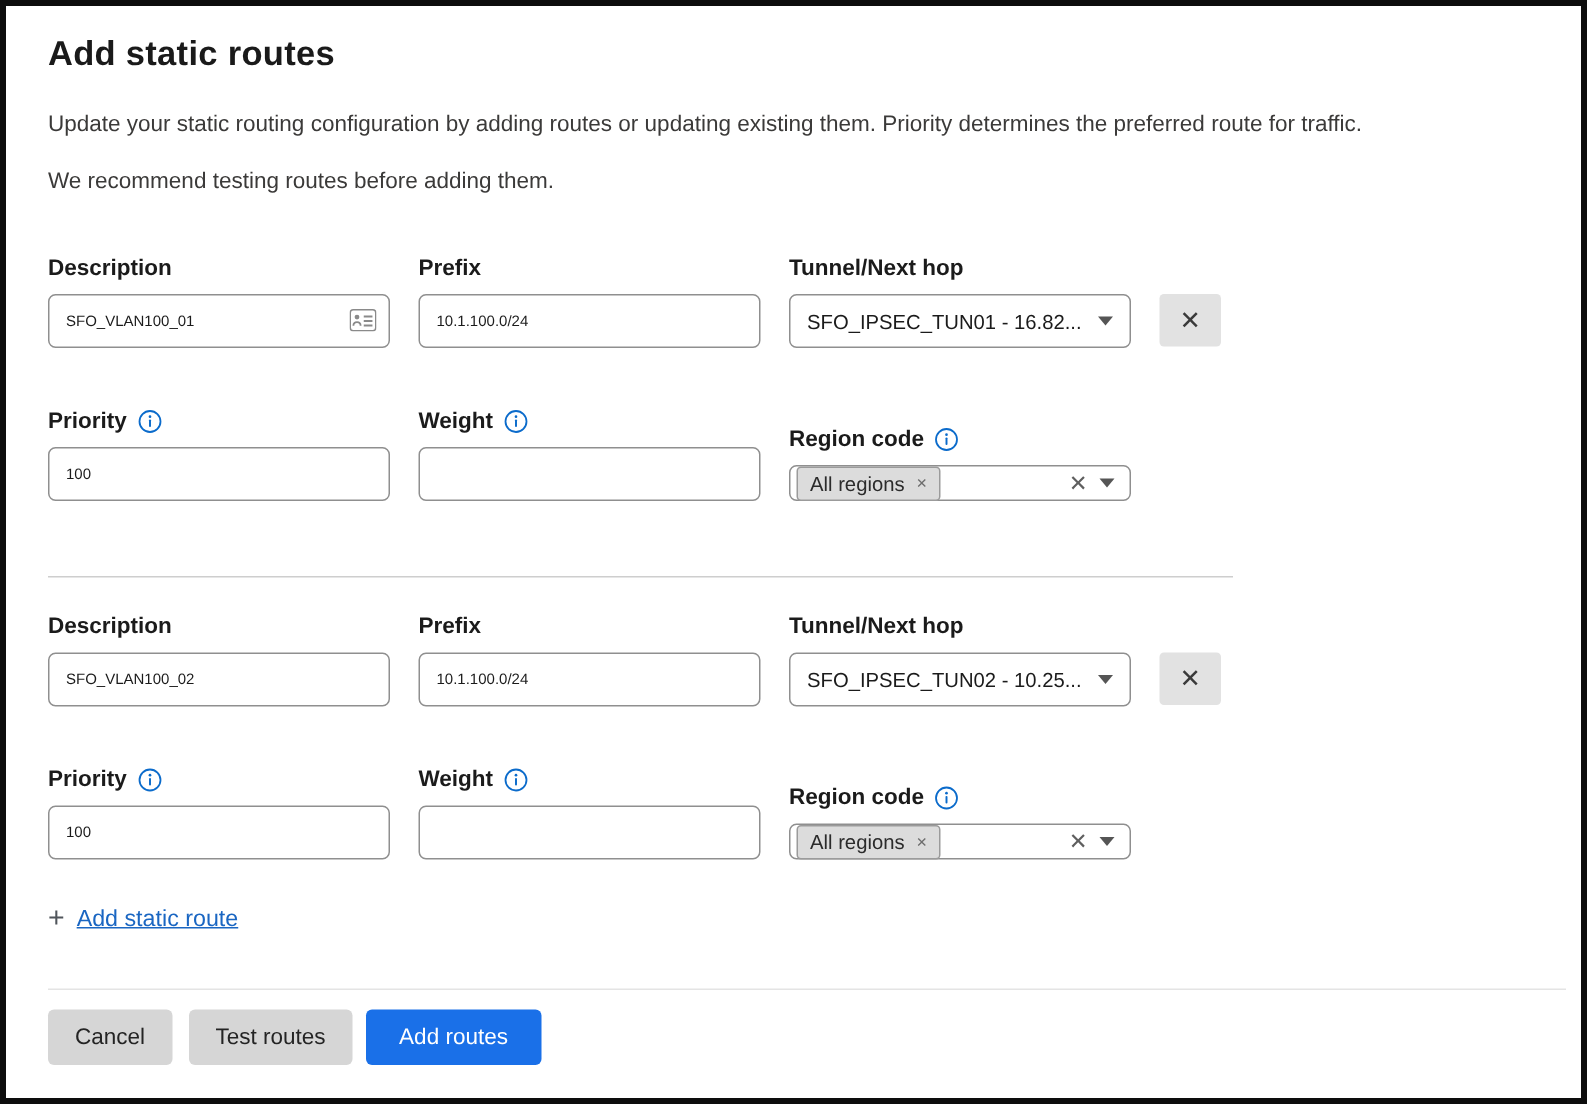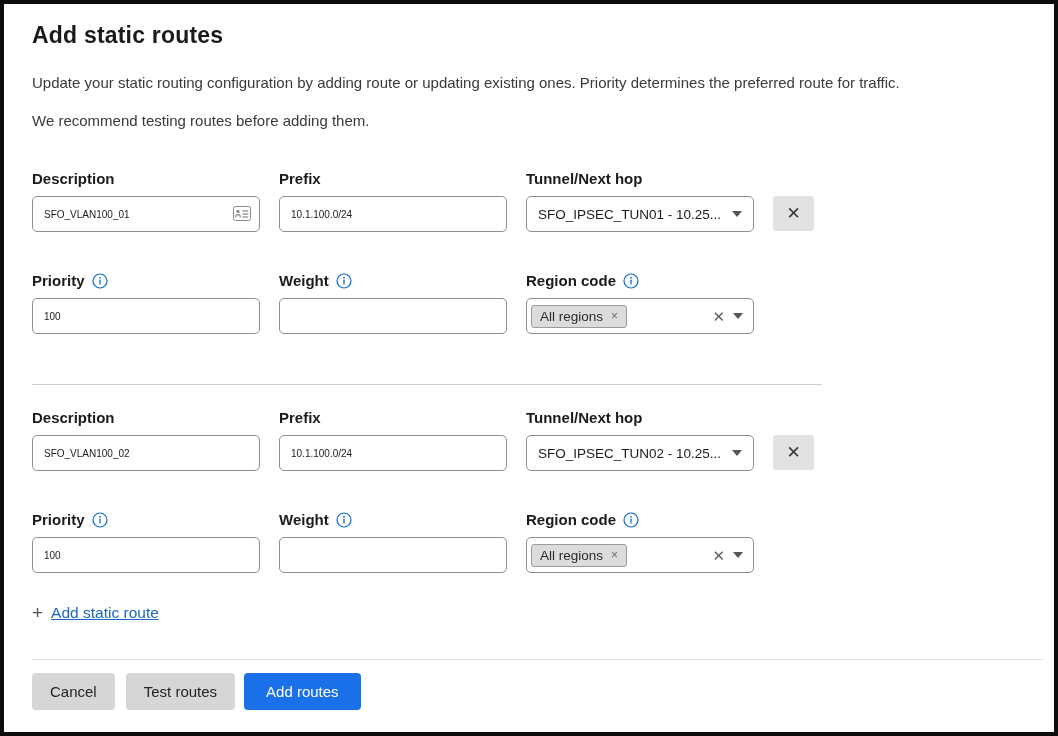--- a/index.html
+++ b/index.html
@@ -31,21 +31,21 @@
   .card-icon { position:absolute; right:9px; top:10px; cursor:pointer; }
 
   .select-box {
     width:100%; height:36px; border:1px solid #8f8f8f; border-radius:5px;
     display:flex; align-items:center; padding:0 11px; background:#fff; cursor:pointer;
   }
   .select-text { font-size:13.5px; color:#1b1b1b; flex:1; white-space:nowrap; overflow:hidden; }
   .caret { width:0; height:0; border-left:5px solid transparent; border-right:5px solid transparent; border-top:6px solid #555; margin-left:8px; flex:none; }
 
   .multi-box {
-    width:100%; height:36px; border:1px solid #8f8f8f; border-radius:5px;
+    width:100%; height:24px; border:1px solid #8f8f8f; border-radius:5px;
     display:flex; align-items:center; padding:0 10px 0 4px; background:#fff; cursor:pointer;
   }
   .tag {
     display:flex; align-items:center; gap:8px; background:#dcdcdc; border:1px solid #9b9b9b;
     border-radius:3px; padding:3px 8px; font-size:13.5px; color:#2b2b2b; white-space:nowrap;
   }
   .tag-x { font-size:12px; color:#6d6d6d; cursor:pointer; line-height:1; }
   .clear-x { font-size:15px; color:#5f5f5f; margin-left:auto; cursor:pointer; line-height:1; }
 
   .remove-btn {
@@ -68,21 +68,21 @@
   }
   .btn-gray { background:#d6d6d6; color:#242424; }
   .btn-primary { background:#1a70e8; color:#fff; padding:0 22px; margin-left:-2px; }
 </style>
 </head>
 <body>
 
 <div class="frame">
 
   <h1 class="title">Add static routes</h1>
-  <p class="desc">Update your static routing configuration by adding route or updating existing ones. Priority determines the preferred route for traffic.</p>
+  <p class="desc">Update your static routing configuration by adding routes or updating existing them. Priority determines the preferred route for traffic.</p>
   <p class="desc2">We recommend testing routes before adding them.</p>
 
   <div class="fields-row row-top">
     <div class="field">
       <div class="field-label">Description</div>
       <div class="input-wrap">
         <input class="text-input" type="text" value="SFO_VLAN100_01" style="">
         <span class="card-icon">
           <svg width="18" height="15" viewBox="0 0 18 15" fill="none">
             <rect x="0.5" y="0.5" width="17" height="14" rx="2" stroke="#8a8a8a"></rect>
@@ -95,21 +95,21 @@
         </span>
       </div>
     </div>
     <div class="field">
       <div class="field-label">Prefix</div>
       <input class="text-input no-icon" type="text" value="10.1.100.0/24" style="">
     </div>
     <div class="field">
       <div class="field-label">Tunnel/Next hop</div>
       <div class="select-box">
-        <span class="select-text">SFO_IPSEC_TUN01 - 10.25...</span>
+        <span class="select-text">SFO_IPSEC_TUN01 - 16.82...</span>
         <span class="caret"></span>
       </div>
     </div>
     <button class="remove-btn">✕</button>
   </div>
 
   <div class="fields-row row-mid">
     <div class="field">
       <div class="field-label">
         <span>Priority</span>

